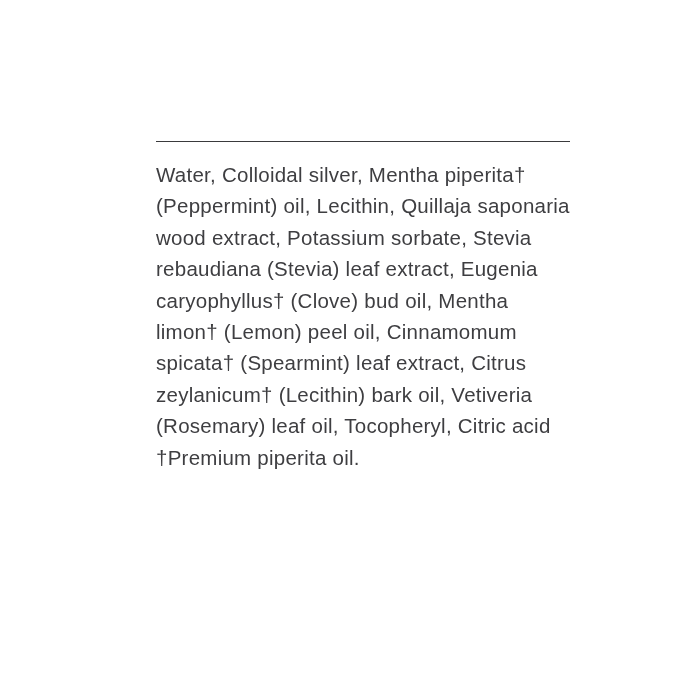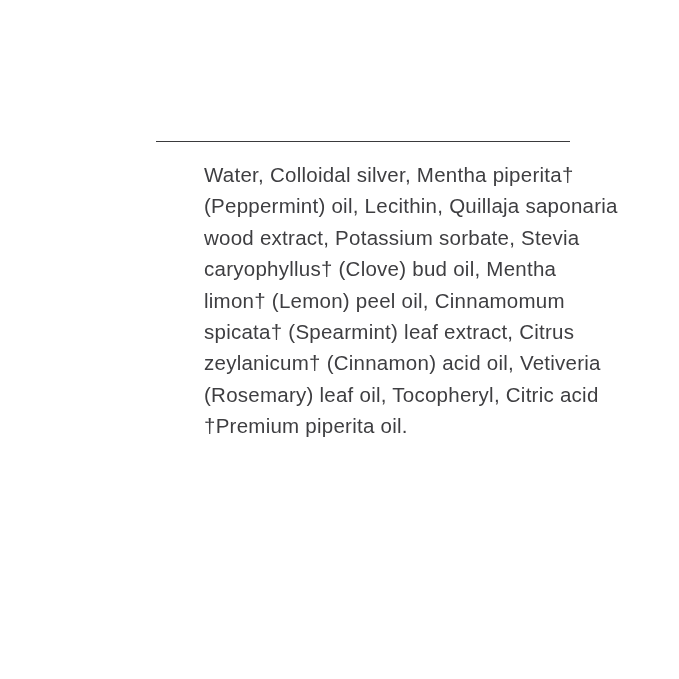--- a/index.html
+++ b/index.html
@@ -35,38 +35,38 @@
     height: 0;
     border-top: 1.6px solid var(--rule-color);
     margin-top: 13px;
   }
   .ingredients {
     margin-top: 17px;
     font-size: 20.5px;
     font-weight: 400;
     letter-spacing: 0.25px;
     color: var(--body-color);
-    margin-left: 48px;
   }
   .ingredients .line {
     line-height: 31.4px;
     white-space: nowrap;
   }
 </style>
 </head>
 <body>
 
 <div class="label-card">
 
   <div class="divider"></div>
 
   <div class="ingredients">
     <div class="line">Water, Colloidal silver, Mentha piperita†</div>
     <div class="line">(Peppermint) oil, Lecithin, Quillaja saponaria</div>
     <div class="line">wood extract, Potassium sorbate, Stevia</div>
+    <div class="line">rebaudiana (Stevia) leaf extract, Eugenia</div>
     <div class="line">caryophyllus† (Clove) bud oil, Mentha</div>
     <div class="line">limon† (Lemon) peel oil, Cinnamomum</div>
     <div class="line">spicata† (Spearmint) leaf extract, Citrus</div>
-    <div class="line">zeylanicum† (Cinnamon) acid oil, Vetiveria</div>
+    <div class="line">zeylanicum† (Lecithin) bark oil, Vetiveria</div>
     <div class="line">(Rosemary) leaf oil, Tocopheryl, Citric acid</div>
     <div class="line">†Premium piperita oil.</div>
   </div>
 </div>
 
 </body></html>

